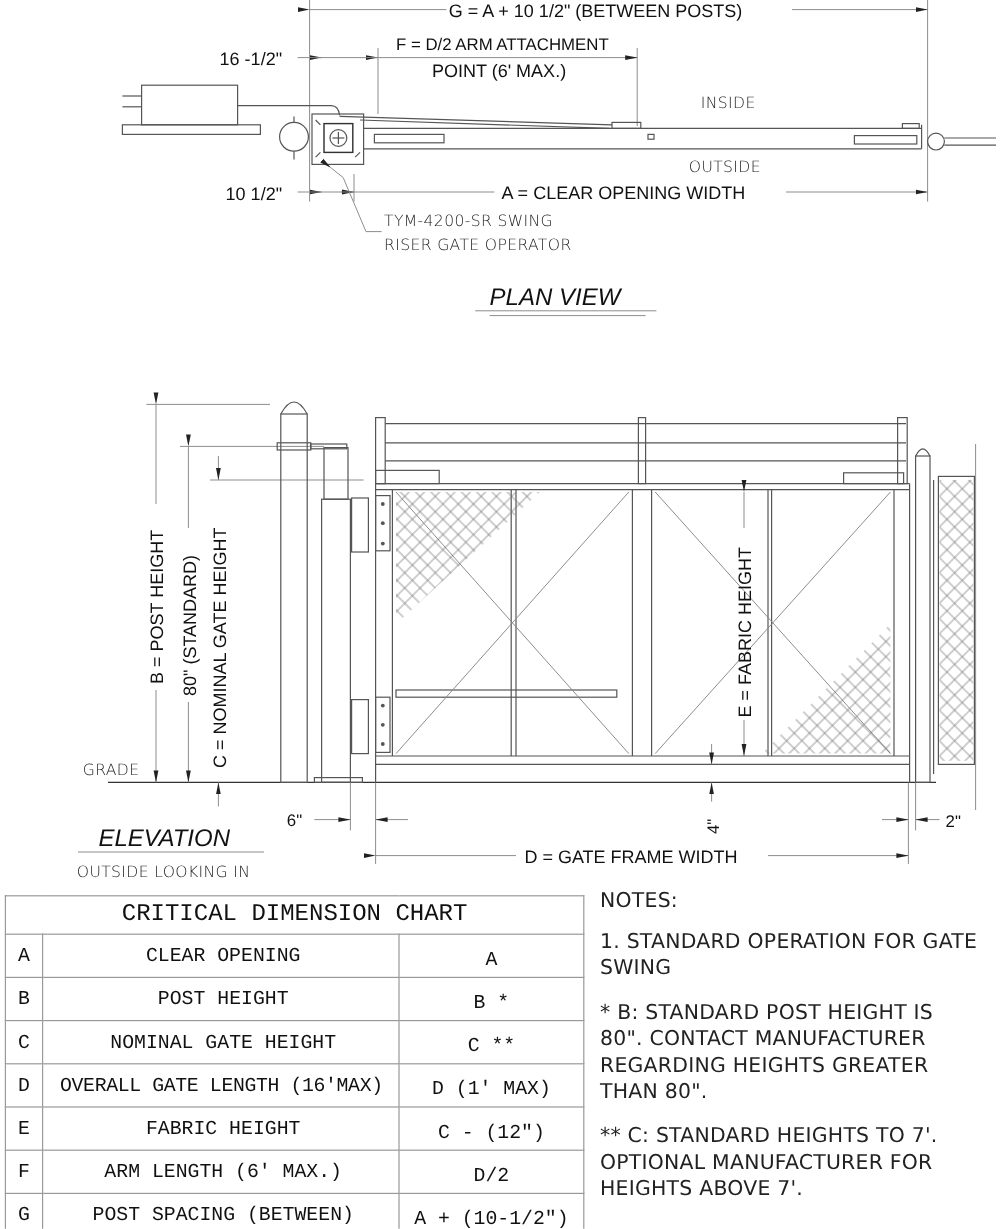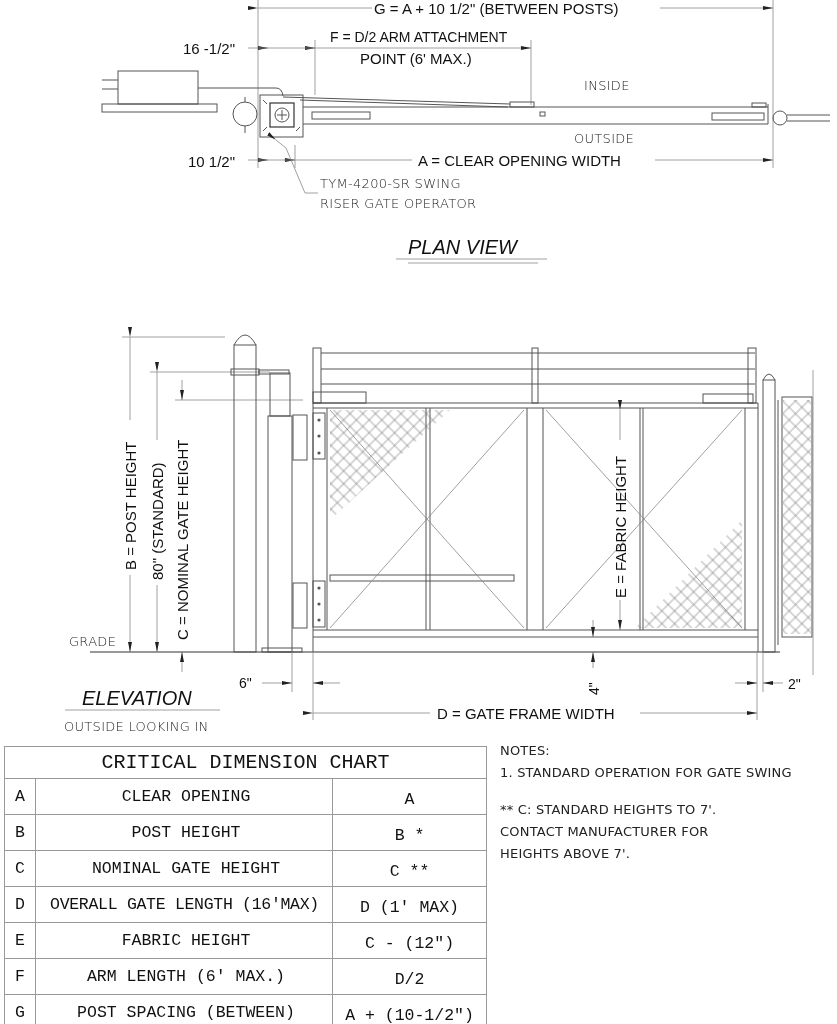--- a/index.html
+++ b/index.html
@@ -19,23 +19,23 @@
                  border-collapse: collapse; font-family: "Liberation Sans", sans-serif; }
   .chart-table td, .chart-table th { border: 1px solid #999; padding: 0; height: 29px;
                  font-size: 16.5px; color: #111; font-weight: normal; font-family: Liberation Mono, monospace; }
   .chart-table th { height: 31px; font-size: 20px; text-align: center; }
   .chart-table td.key { width: 30px; text-align: center; }
   .chart-table td.label { width: 292px; padding-left: 4px; text-align: center; }
   .chart-table td.val { text-align: center; padding-top: 6px; }
 
   
   .notes { position: absolute; left: 500px; top: 740px; width: 330px;
-           font-family: "DejaVu Sans", sans-serif; font-size: 13px; line-height: 22px;
+           font-family: "DejaVu Sans", sans-serif; font-size: 17px; line-height: 22px;
            color: #222; letter-spacing: 0.2px; }
-  .notes p { margin: 0 0 15px 0; }
+  .notes p { margin: 12px 0 15px 0; }
   .notes .hdr { margin: 0; }
 </style>
 </head>
 <body>
 
 <svg class="drawing" width="837" height="740" viewBox="0 0 837 740" xmlns="http://www.w3.org/2000/svg">
   <defs>
     <marker id="arr" markerWidth="10" markerHeight="6" refX="10" refY="3" orient="auto" markerUnits="userSpaceOnUse">
       <path d="M0,1 L10,3 L0,5 Z" fill="#222"></path>
     </marker>
@@ -278,17 +278,23 @@
 
 </tbody>
   </table>
 
 <div class="notes">
   <div class="hdr">NOTES:</div>
   <p>
     <span>1. STANDARD OPERATION FOR GATE SWING</span><br>
   </p>
   <p>
+    <span>* B: STANDARD POST HEIGHT IS</span><br>
+    <span>80". CONTACT MANUFACTURER</span><br>
+    <span>REGARDING HEIGHTS GREATER</span><br>
+    <span>THAN 80".</span>
+  </p>
+  <p>
     <span>** C: STANDARD HEIGHTS TO 7'.</span><br>
-    <span>CONTACT MANUFACTURER FOR</span><br>
+    <span>OPTIONAL MANUFACTURER FOR</span><br>
     <span>HEIGHTS ABOVE 7'.</span>
   </p>
 </div>
 
 </body></html>

